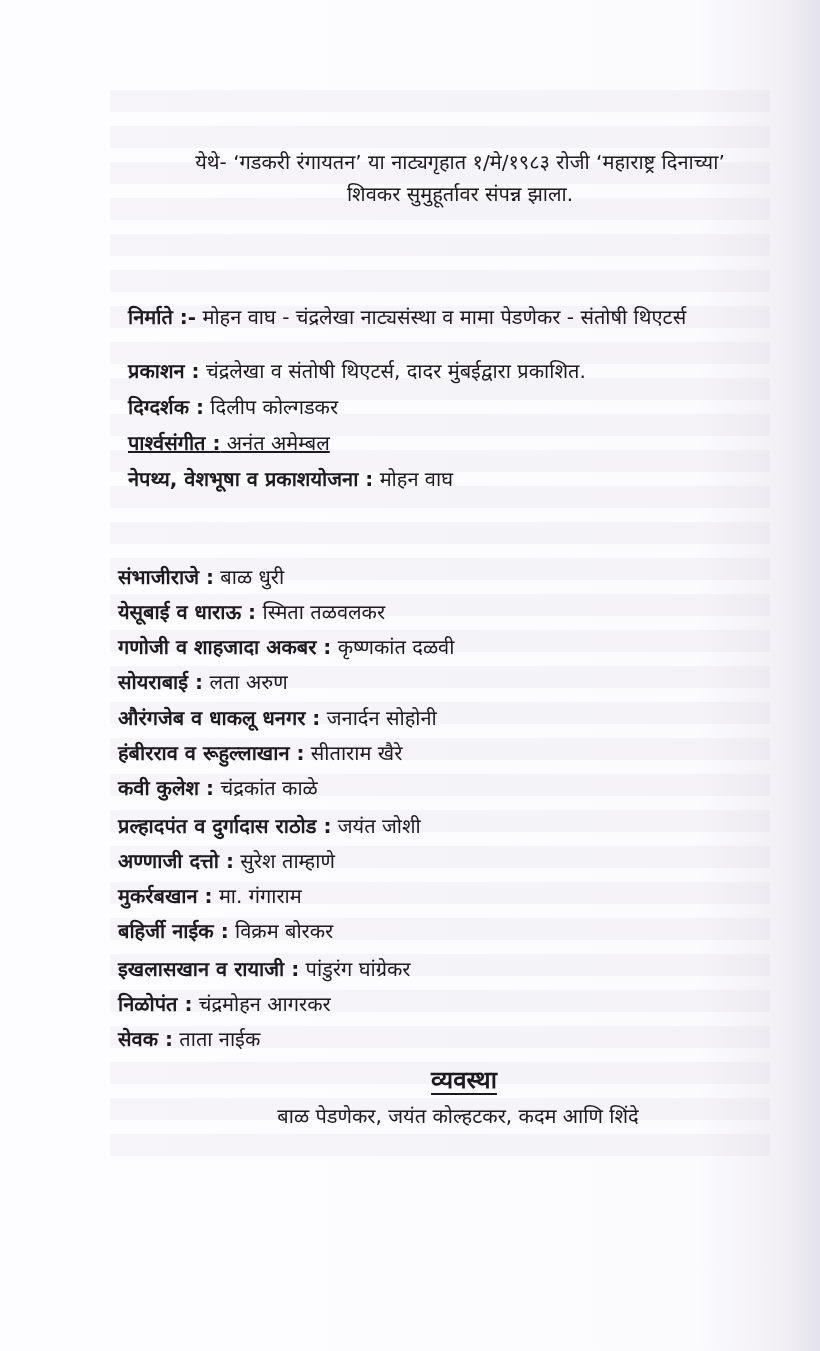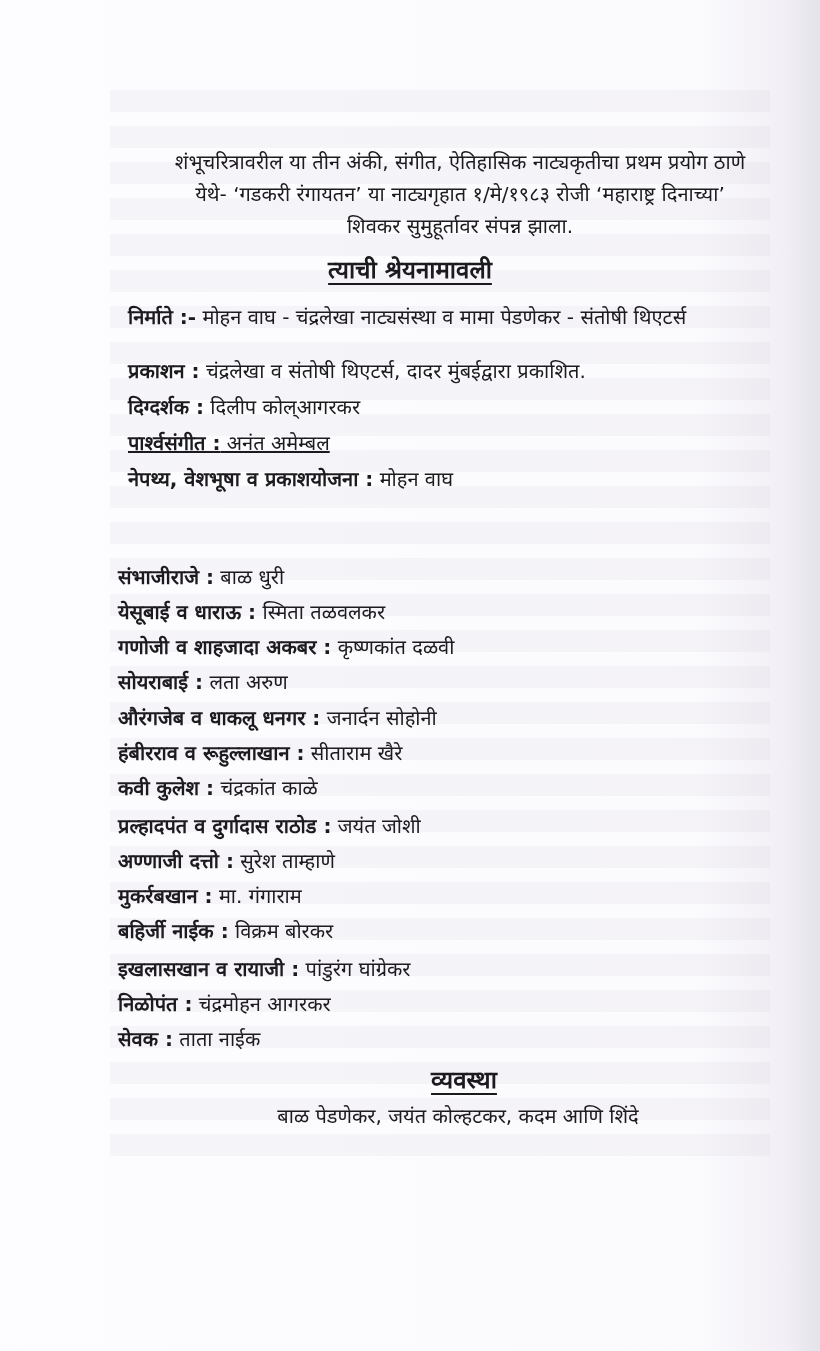--- a/index.html
+++ b/index.html
@@ -39,31 +39,29 @@
       top: 1102px; font-size: 20px; padding-left: 80px; box-sizing: border-box;
     }
   </style>
 </head>
 <body>
 
 <div class="page">
   <div class="bleed"></div>
 
   <div class="intro">
-    <div>शंभूचरित्रावरील या तीन अंकी, संगीत, ऐतिहासिक नाट्यकृतीचा प्रथम प्रयोग ठाणे</div>
     <div>येथे- ‘गडकरी रंगायतन’ या नाट्यगृहात १/मे/१९८३ रोजी ‘महाराष्ट्र दिनाच्या’</div>
     <div>शिवकर सुमुहूर्तावर संपन्न झाला.</div>
   </div>
 
-  <div class="heading" style="top:252px;">त्याची श्रेयनामावली</div>
 
   <div class="credits">
     <div class="row" style="top:303px;"><span class="role">निर्माते :-</span><span> मोहन वाघ - चंद्रलेखा नाट्यसंस्था व मामा पेडणेकर - संतोषी थिएटर्स</span></div>
     <div class="row" style="top:357px;"><span class="role">प्रकाशन :</span><span> चंद्रलेखा व संतोषी थिएटर्स, दादर मुंबईद्वारा प्रकाशित.</span></div>
-    <div class="row" style="top:393px;"><span class="role">दिग्दर्शक :</span><span> दिलीप कोल्आगरकर</span></div>
+    <div class="row" style="top:393px;"><span class="role">दिग्दर्शक :</span><span> दिलीप कोल्गडकर</span></div>
     <div class="row" style="top:429px;text-decoration:underline;"><span class="role">पार्श्वसंगीत :</span><span> अनंत अमेम्बल</span></div>
     <div class="row" style="top:465px;"><span class="role">नेपथ्य, वेशभूषा व प्रकाशयोजना :</span><span> मोहन वाघ</span></div>
   </div>
 
 
   <div class="cast">
     <div class="row" style="top:563px;"><span class="role">संभाजीराजे :</span><span> बाळ धुरी</span></div>
     <div class="row" style="top:598px;"><span class="role">येसूबाई व धाराऊ :</span><span> स्मिता तळवलकर</span></div>
     <div class="row" style="top:633px;"><span class="role">गणोजी व शाहजादा अकबर :</span><span> कृष्णकांत दळवी</span></div>
     <div class="row" style="top:668px;"><span class="role">सोयराबाई :</span><span> लता अरुण</span></div>

